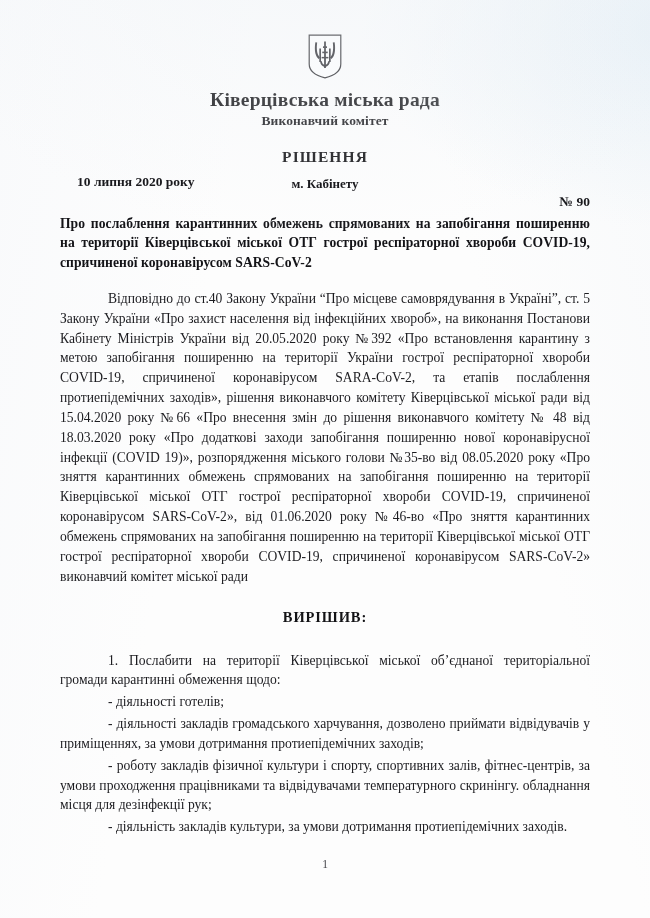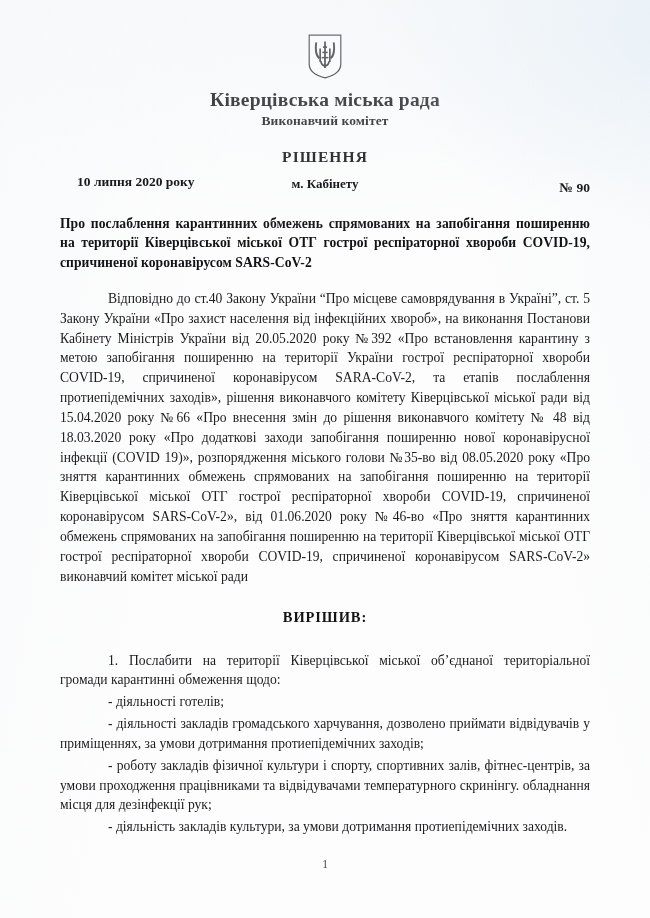--- a/index.html
+++ b/index.html
@@ -84,21 +84,21 @@
     position: absolute;
     left: 0;
     right: 0;
     top: 4px;
     text-align: center;
     font-size: 13px;
   }
   .meta-number {
     position: absolute;
     right: 0;
-    top: 8px;
+    top: 22px;
     font-size: 13.5px;
   }
 
   
   .doc-title {
     margin-top: 20px;
     text-align: justify;
     text-align-last: left;
     font-weight: bold;
     font-size: 13.6px;

